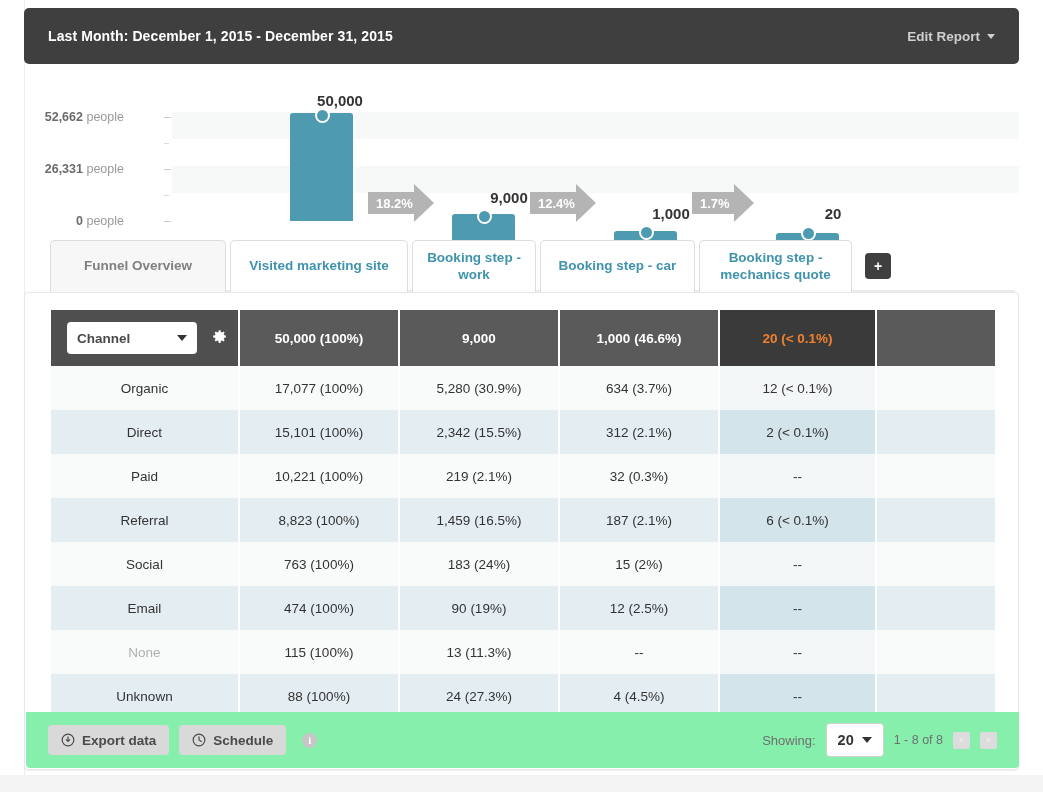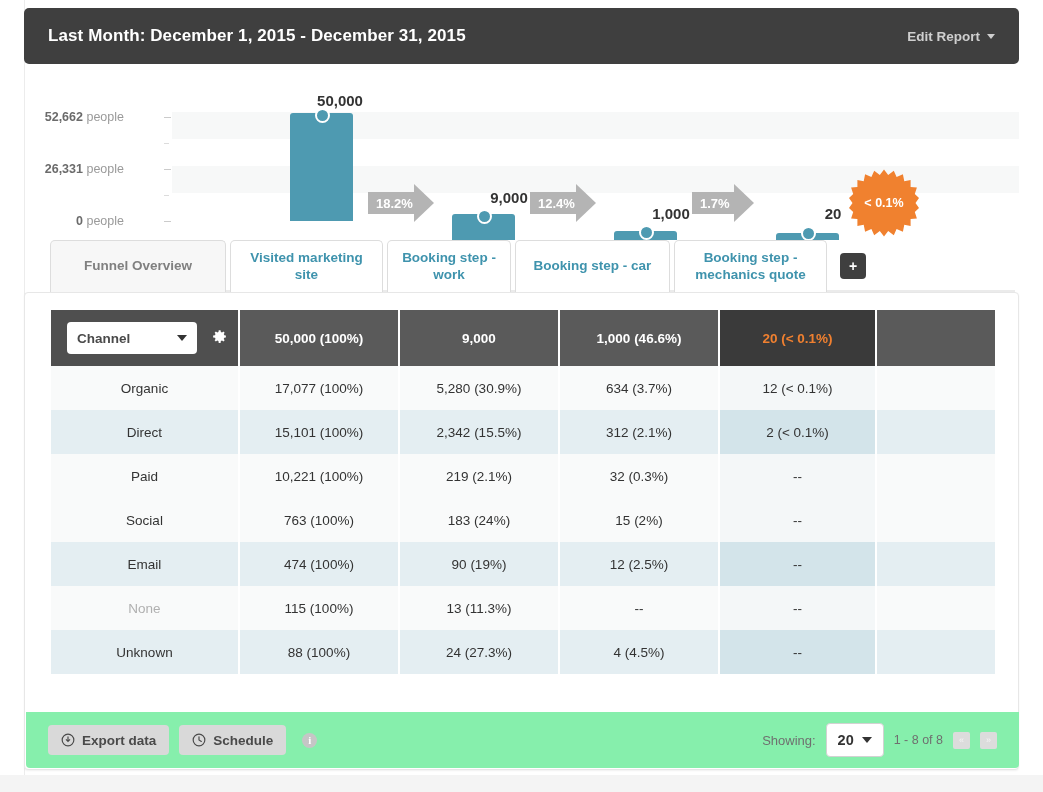--- a/index.html
+++ b/index.html
@@ -34,21 +34,21 @@
     background: #3f3f3f;
     border-radius: 5px;
     box-sizing: border-box;
     display: flex;
     align-items: center;
     justify-content: space-between;
     padding: 0 24px;
   }
   .report-title {
     color: #ffffff;
-    font-size: 17px;
+    font-size: 14px;
     font-weight: bold;
     letter-spacing: 0.1px;
     white-space: nowrap;
   }
   .edit-report {
     color: #cfcfcf;
     font-size: 13.5px;
     font-weight: bold;
     display: flex;
     align-items: center;
@@ -213,21 +213,21 @@
     padding: 0 6px;
     line-height: 1.25;
     cursor: pointer;
     margin-right: 4px;
   }
   .tab.overview {
     background: #f7f7f7;
     color: #808080;
     width: 176px;
   }
-  .tab.t1 { width: 153px; }
+  .tab.t1 { width: 178px; }
   .tab.t2 { width: 124px; }
   .tab.t3 { width: 155px; }
   .tab.t4 { width: 153px; }
   .add-tab {
     width: 26px;
     height: 26px;
     margin-top: 13px;
     margin-left: 9px;
     background: #3f3f3f;
     border-radius: 4px;
@@ -512,26 +512,20 @@
       <div class="tailbox" style="width:42px;">
         <span class="pct">1.7%</span>
       </div>
       <div class="head"></div>
     </div>
 
     <div class="bar-value" style="left:729px; top:125px; width:160px;">20</div>
     <div class="bar" style="left:752px; top:153px; width:63px; height:7px;"></div>
     <div class="bar-dot" style="left:777px; top:146px;"></div>
 
-    <div class="starburst" style="left:825px; top:88px;">
-      <svg width="70" height="70" viewBox="0 0 100 100">
-        <polygon fill="#f0812f" points="50,2 56,10 64,4 68,13 77,9 79,19 88,17 88,27 97,28 94,37 100,43 95,50 100,57 94,63 97,72 88,73 88,83 79,81 77,91 68,87 64,96 56,90 50,98 44,90 36,96 32,87 23,91 21,81 12,83 12,73 3,72 6,63 0,57 5,50 0,43 6,37 3,28 12,27 12,17 21,19 23,9 32,13 36,4 44,10"></polygon>
-      </svg>
-      <div class="label">&lt; 0.1%</div>
-    </div>
   </div>
 
   <div class="notch-strip">
     <div class="notch" style="left:257px;"></div>
     <div class="notch" style="left:418px;"></div>
     <div class="notch" style="left:580px;"></div>
     <div class="notch" style="left:741px;"></div>
   </div>
 
   <div class="tabs-row">
@@ -603,20 +597,28 @@
           <td></td>
         </tr>
         <tr class="odd">
           <td class="dim-cell">Paid</td>
           <td>10,221 (100%)</td>
           <td>219 (2.1%)</td>
           <td>32 (0.3%)</td>
           <td class="hl">--</td>
           <td></td>
         </tr>
+        <tr class="even">
+          <td class="dim-cell">Referral</td>
+          <td>8,823 (100%)</td>
+          <td>1,459 (16.5%)</td>
+          <td>187 (2.1%)</td>
+          <td class="hl">6 (&lt; 0.1%)</td>
+          <td></td>
+        </tr>
         <tr class="odd">
           <td class="dim-cell">Social</td>
           <td>763 (100%)</td>
           <td>183 (24%)</td>
           <td>15 (2%)</td>
           <td class="hl">--</td>
           <td></td>
         </tr>
         <tr class="even">
           <td class="dim-cell">Email</td>

